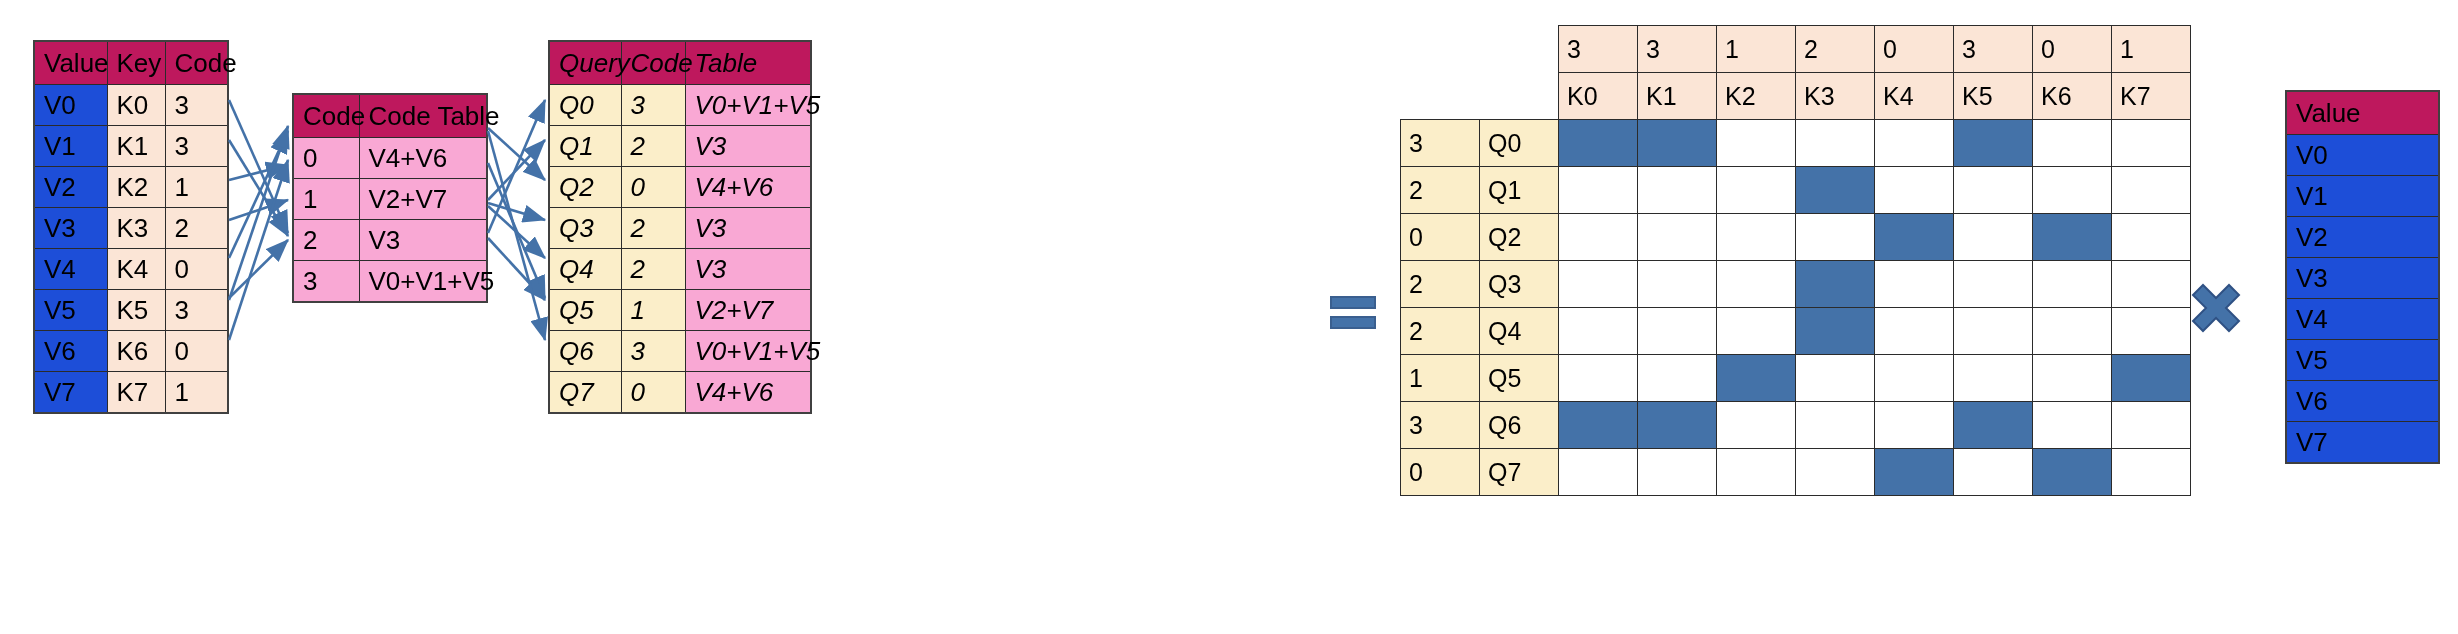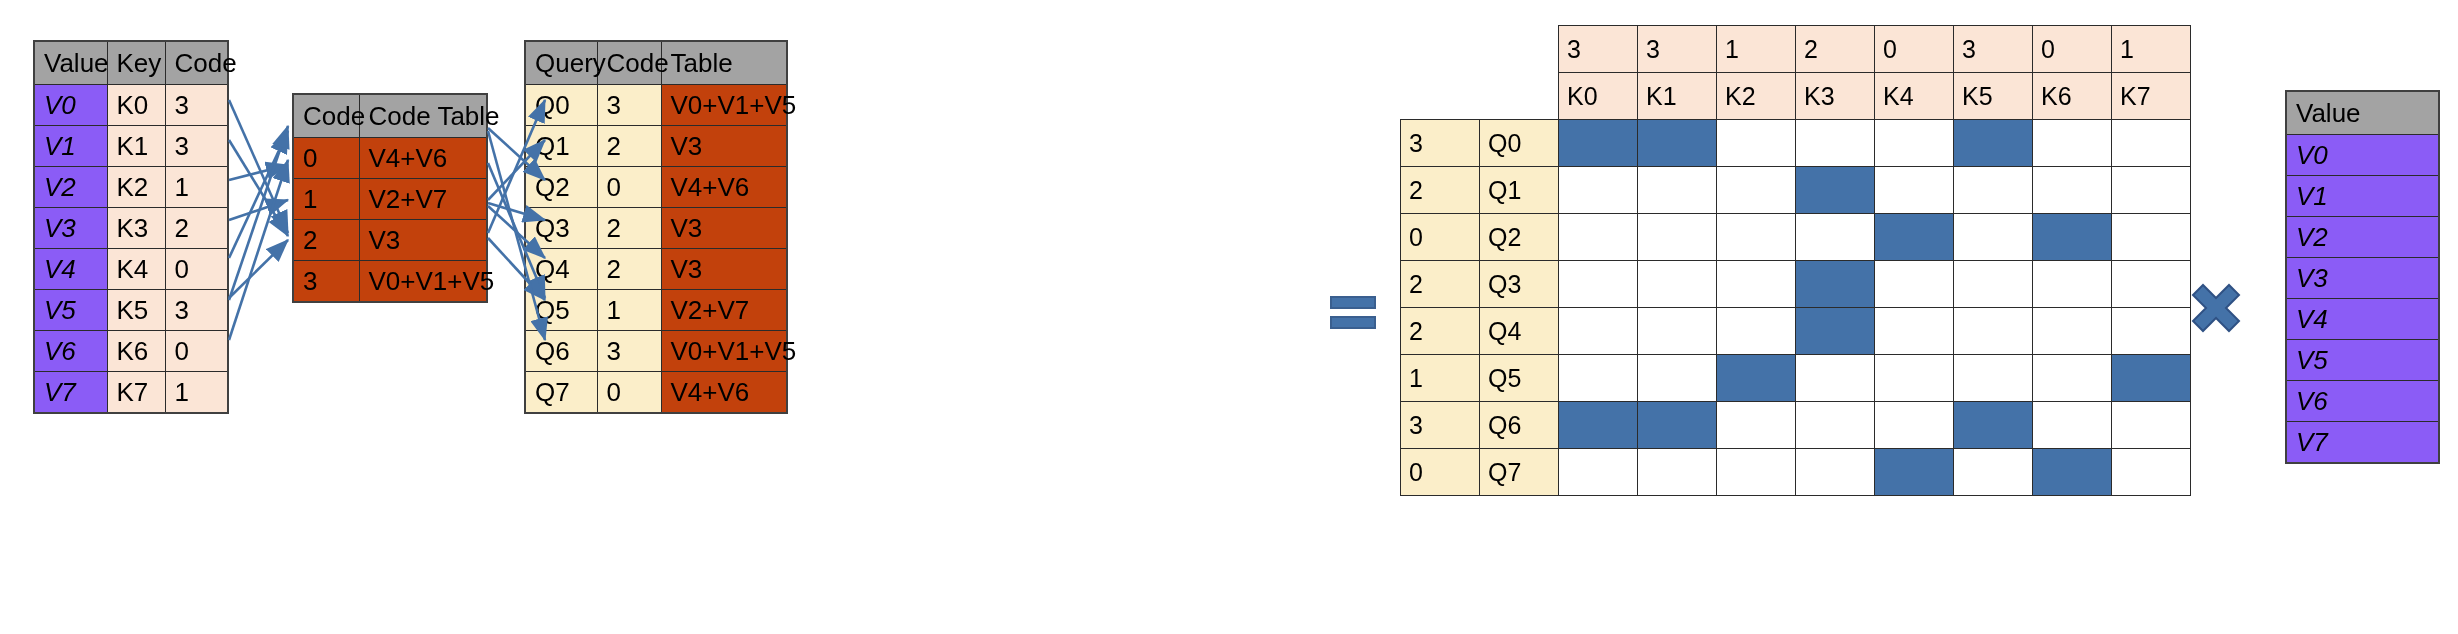--- a/index.html
+++ b/index.html
@@ -4,40 +4,40 @@
 <style>
   html,body{margin:0;padding:0;background:#ffffff;}
   body{width:2458px;height:634px;position:relative;overflow:hidden;
        font-family:"Liberation Sans","DejaVu Sans",sans-serif;color:#000;}
 
   
   .tbl{position:absolute;border-collapse:collapse;border-spacing:0;
        border:2px solid #404040;table-layout:fixed;}
   .tbl th,.tbl td{border:1.5px solid #2b2b2b;padding:0 9px;
        font-size:26px;font-weight:400;line-height:1;white-space:nowrap;}
-  .tbl th{background:#a3a3a3;color:#000;text-align:left;height:42px;}
+  .tbl th{background:#be185d;color:#000;text-align:left;height:42px;}
   .tbl td{height:40px;text-align:left;}
 
   
-  .c-grey  {background:#8b5cf6;font-style:italic;}
+  .c-grey  {background:#1d4ed8;}
   .c-peach {background:#fbe5d6;}
-  .c-lblue {background:#c2410c;}
+  .c-lblue {background:#f9a8d4;}
   .c-cream {background:#fbeec9;}
 
   
   #value-key-code-table{left:33px;  top:40px;  width:194px;}
   #value-key-code-table col.v{width:73px;}
   #value-key-code-table col.k{width:58px;}
   #value-key-code-table col.c{width:63px;}
 
   #hash-table{left:292px; top:93px; width:194px;}
   #hash-table col.code{width:66px;}
   #hash-table col.ht{width:128px;}
 
-  #query-code-output-table{left:524px; top:40px; width:262px;}
+  #query-code-output-table{left:548px; top:40px; width:262px;font-style:italic;}
   #query-code-output-table col.q{width:72px;}
   #query-code-output-table col.c{width:64px;}
   #query-code-output-table col.o{width:126px;}
 
   #value-output-table{left:2285px; top:90px; width:155px;}
 
   
   #arrow-layer{position:absolute;left:0;top:0;width:1400px;height:634px;}
 
   

